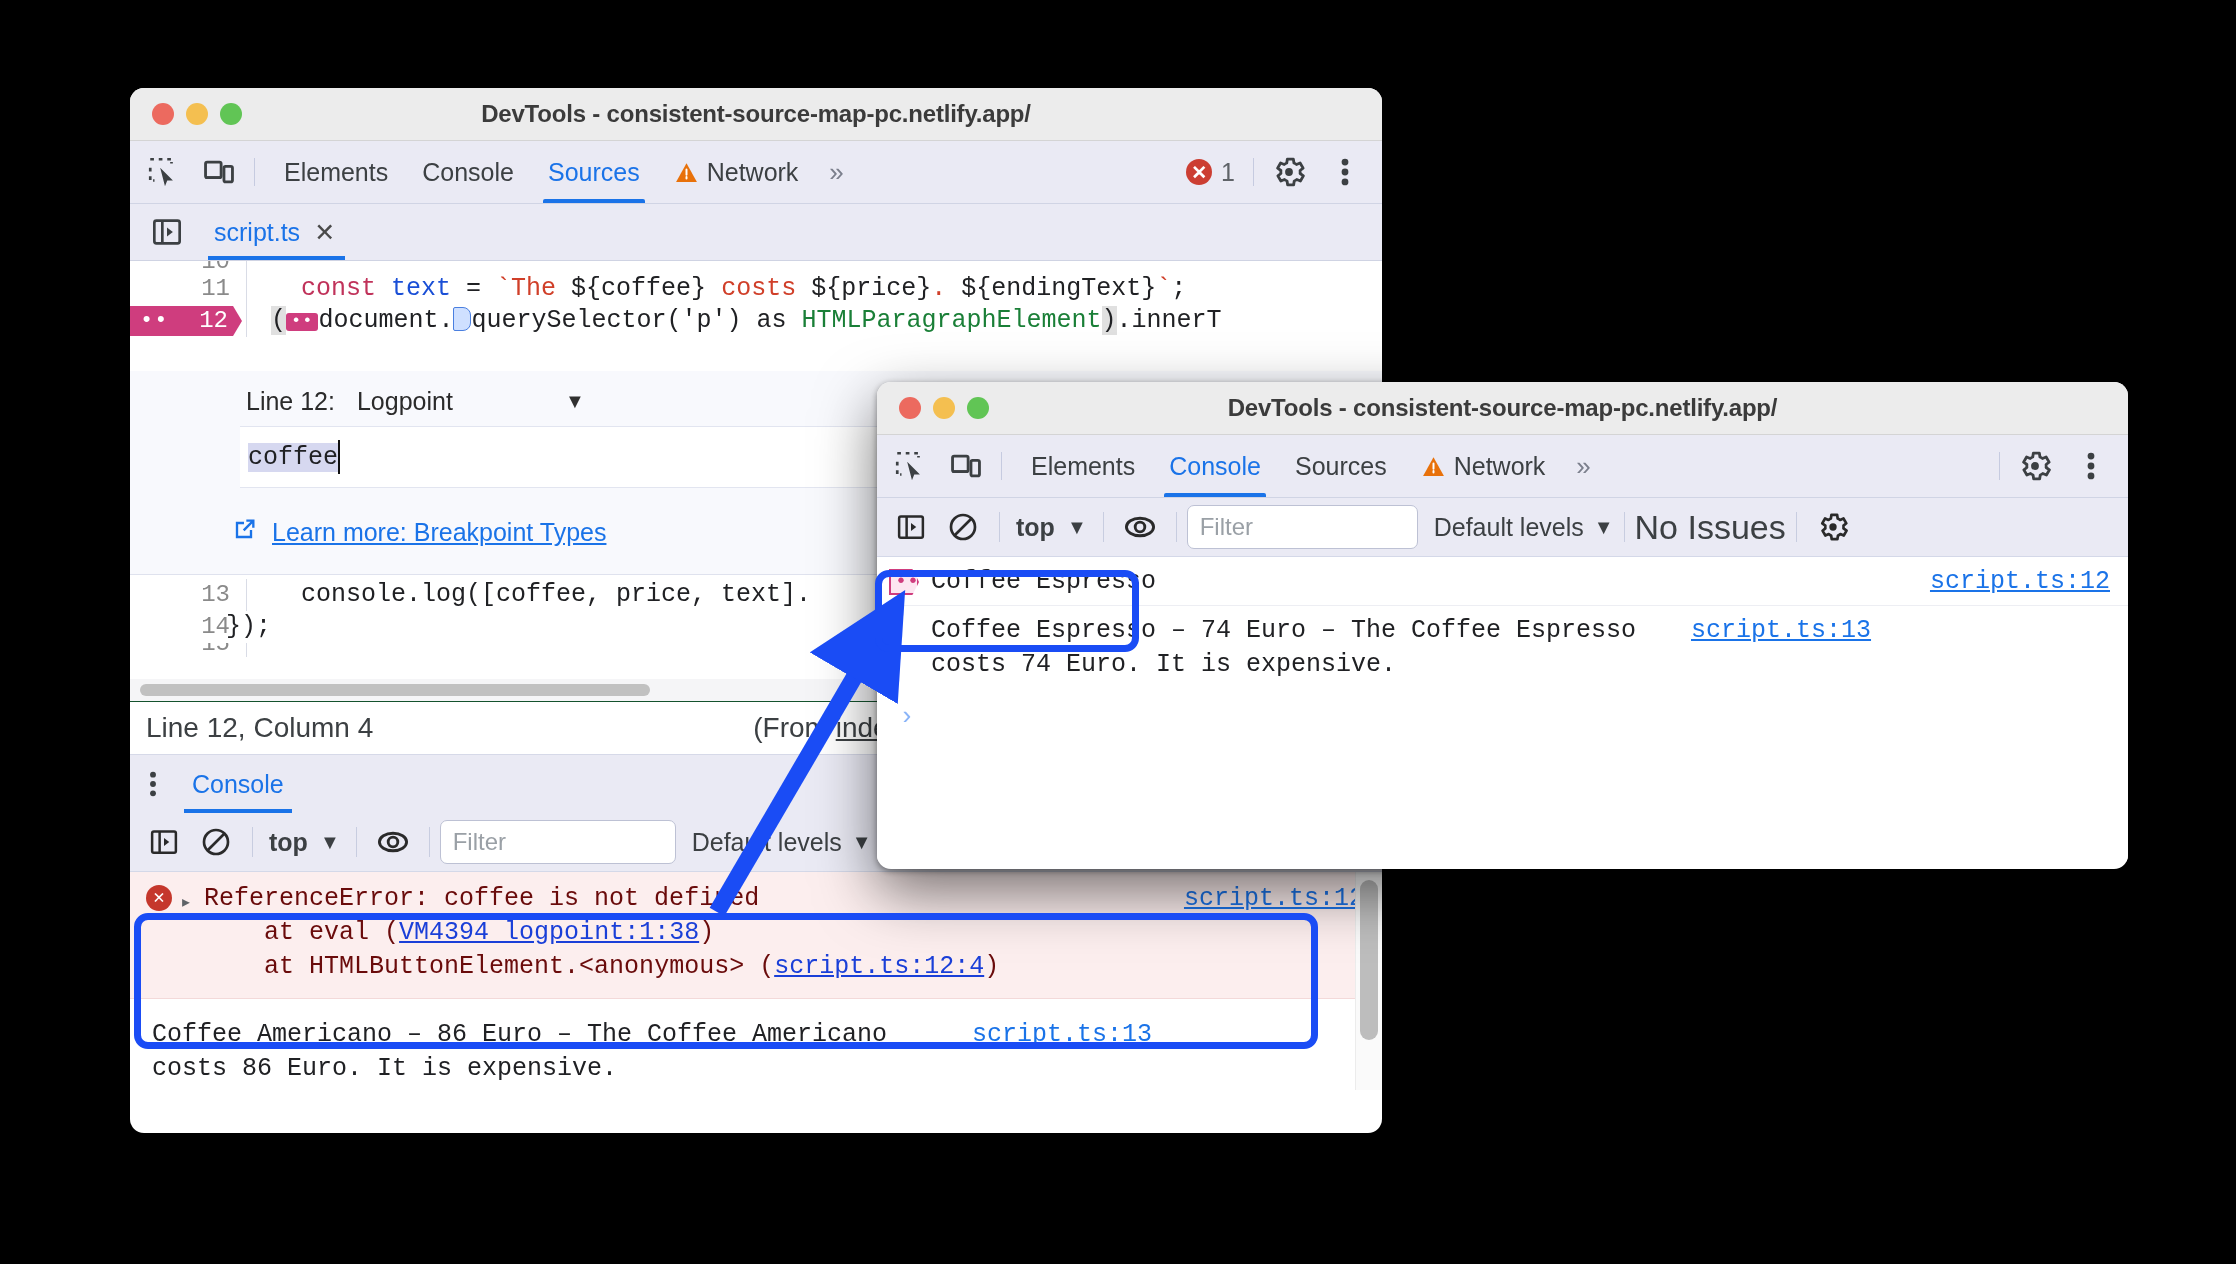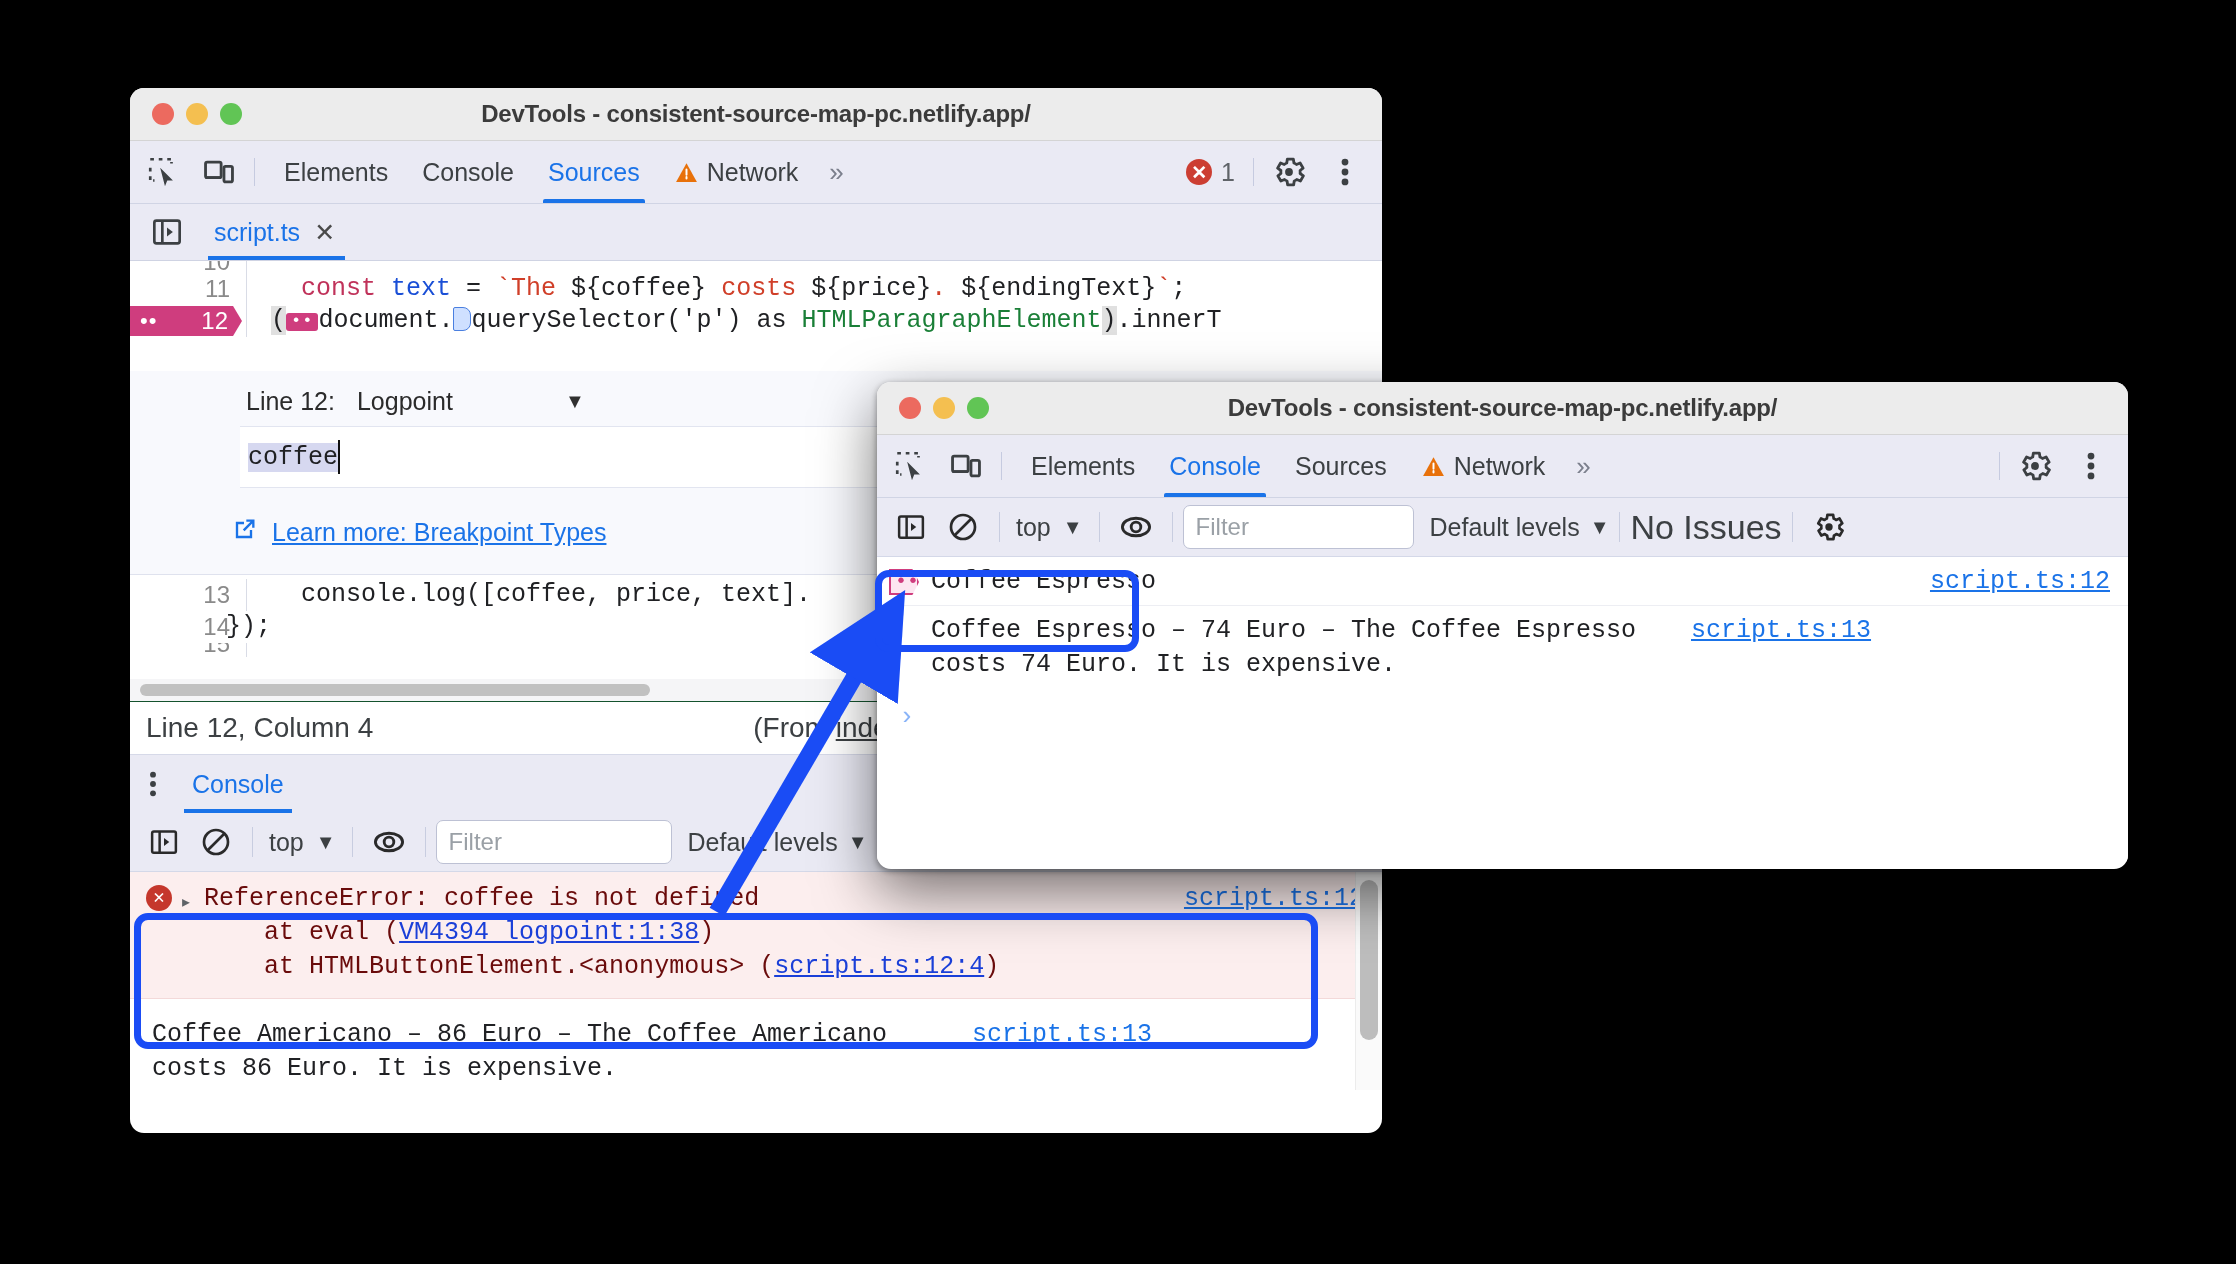--- a/index.html
+++ b/index.html
@@ -93,21 +93,21 @@
   }
   .tab-close { font-size: 25px; color: #4a4a4a; }
 
   
   .editor { position: relative; background: #fff; font-family: "Liberation Mono", monospace; }
   .code-row { display: flex; height: 32px; align-items: center; }
   .gutter {
     width: 116px; flex: 0 0 116px; text-align: right;
     padding-right: 16px; box-sizing: border-box;
     font-size: 24px; color: #8a8a8a;
-    font-family: Liberation Sans, sans-serif;
+    font-family: Liberation Mono, monospace;
     position: relative; height: 32px; line-height: 32px;
   }
   .gutter.logpoint {
     color: #fff; background: transparent;
   }
   .lp-chip {
     position: absolute; left: 0; top: 1px; height: 30px; width: 112px;
     background: #cf3d7e; color: #fff;
     display: flex; align-items: center; justify-content: flex-end;
     padding-right: 14px; box-sizing: border-box;
@@ -201,21 +201,21 @@
   }
 
   
   .console-toolbar {
     height: 58px; background: #eaeaf4;
     display: flex; align-items: center; gap: 0;
     border-bottom: 1px solid #d4d8e8;
   }
   .ct-icon { width: 52px; height: 52px; display:flex; align-items:center; justify-content:center; }
   .ct-sep { width: 1px; height: 30px; background: #c8cde0; margin: 0 10px; }
-  .ct-ctx { display:flex; align-items:center; gap:12px; font-size:25px; color:#3c4043; padding: 0 6px;}
+  .ct-ctx { display:flex; align-items:center; gap:12px; font-size:25px; color:#3c4043; padding: 0 6px; font-weight: bold;}
   .ct-filter {
     background:#fff; border:1px solid #bdc1d4; border-radius: 7px;
     height: 42px; display:flex; align-items:center; padding: 0 12px;
     font-size: 24px; color: #9aa0a6;
   }
   .ct-levels { display:flex; align-items:center; gap:10px; font-size:25px; color:#3c4043; }
   .ct-issues { font-size:34px; color:#3c4043; }
 
   
   .console-body { background:#fff; font-family:"Liberation Mono", monospace; position: relative; }

